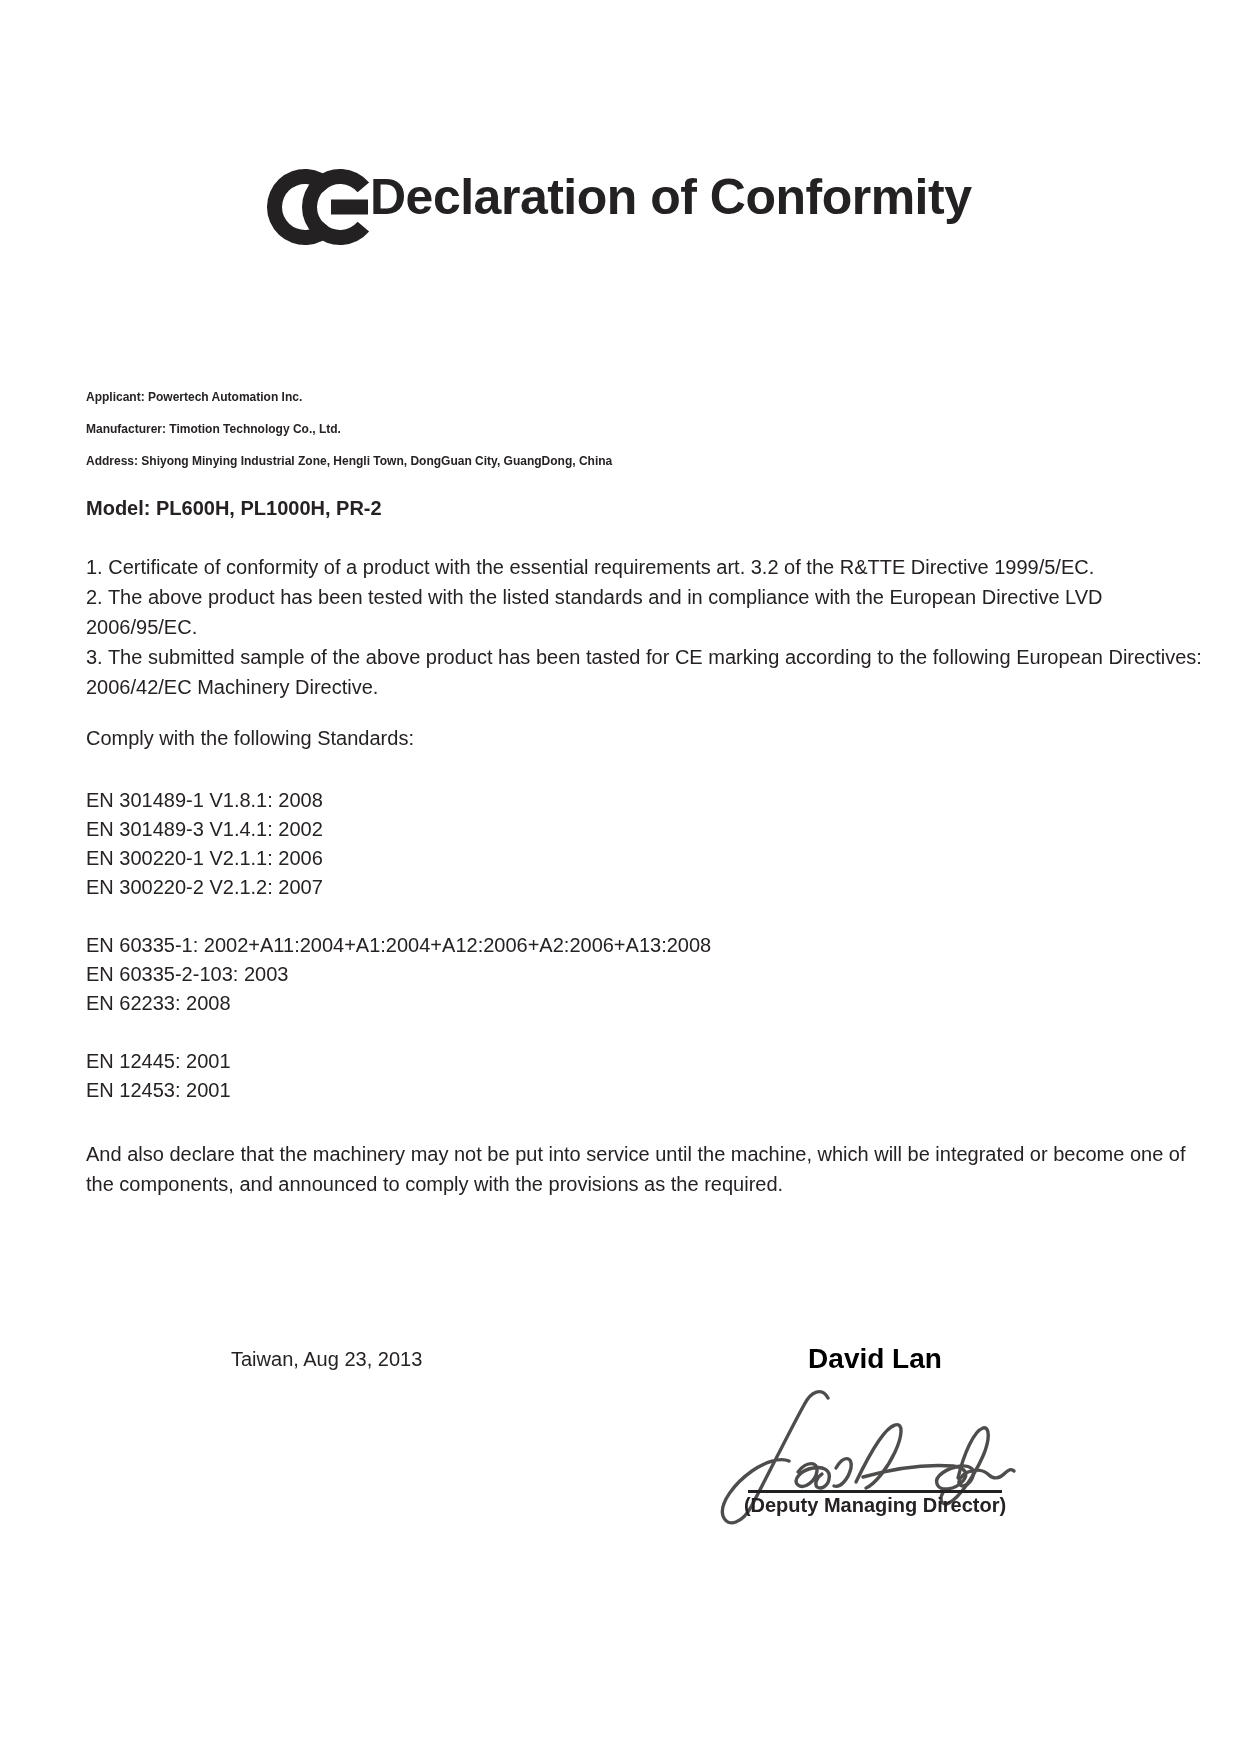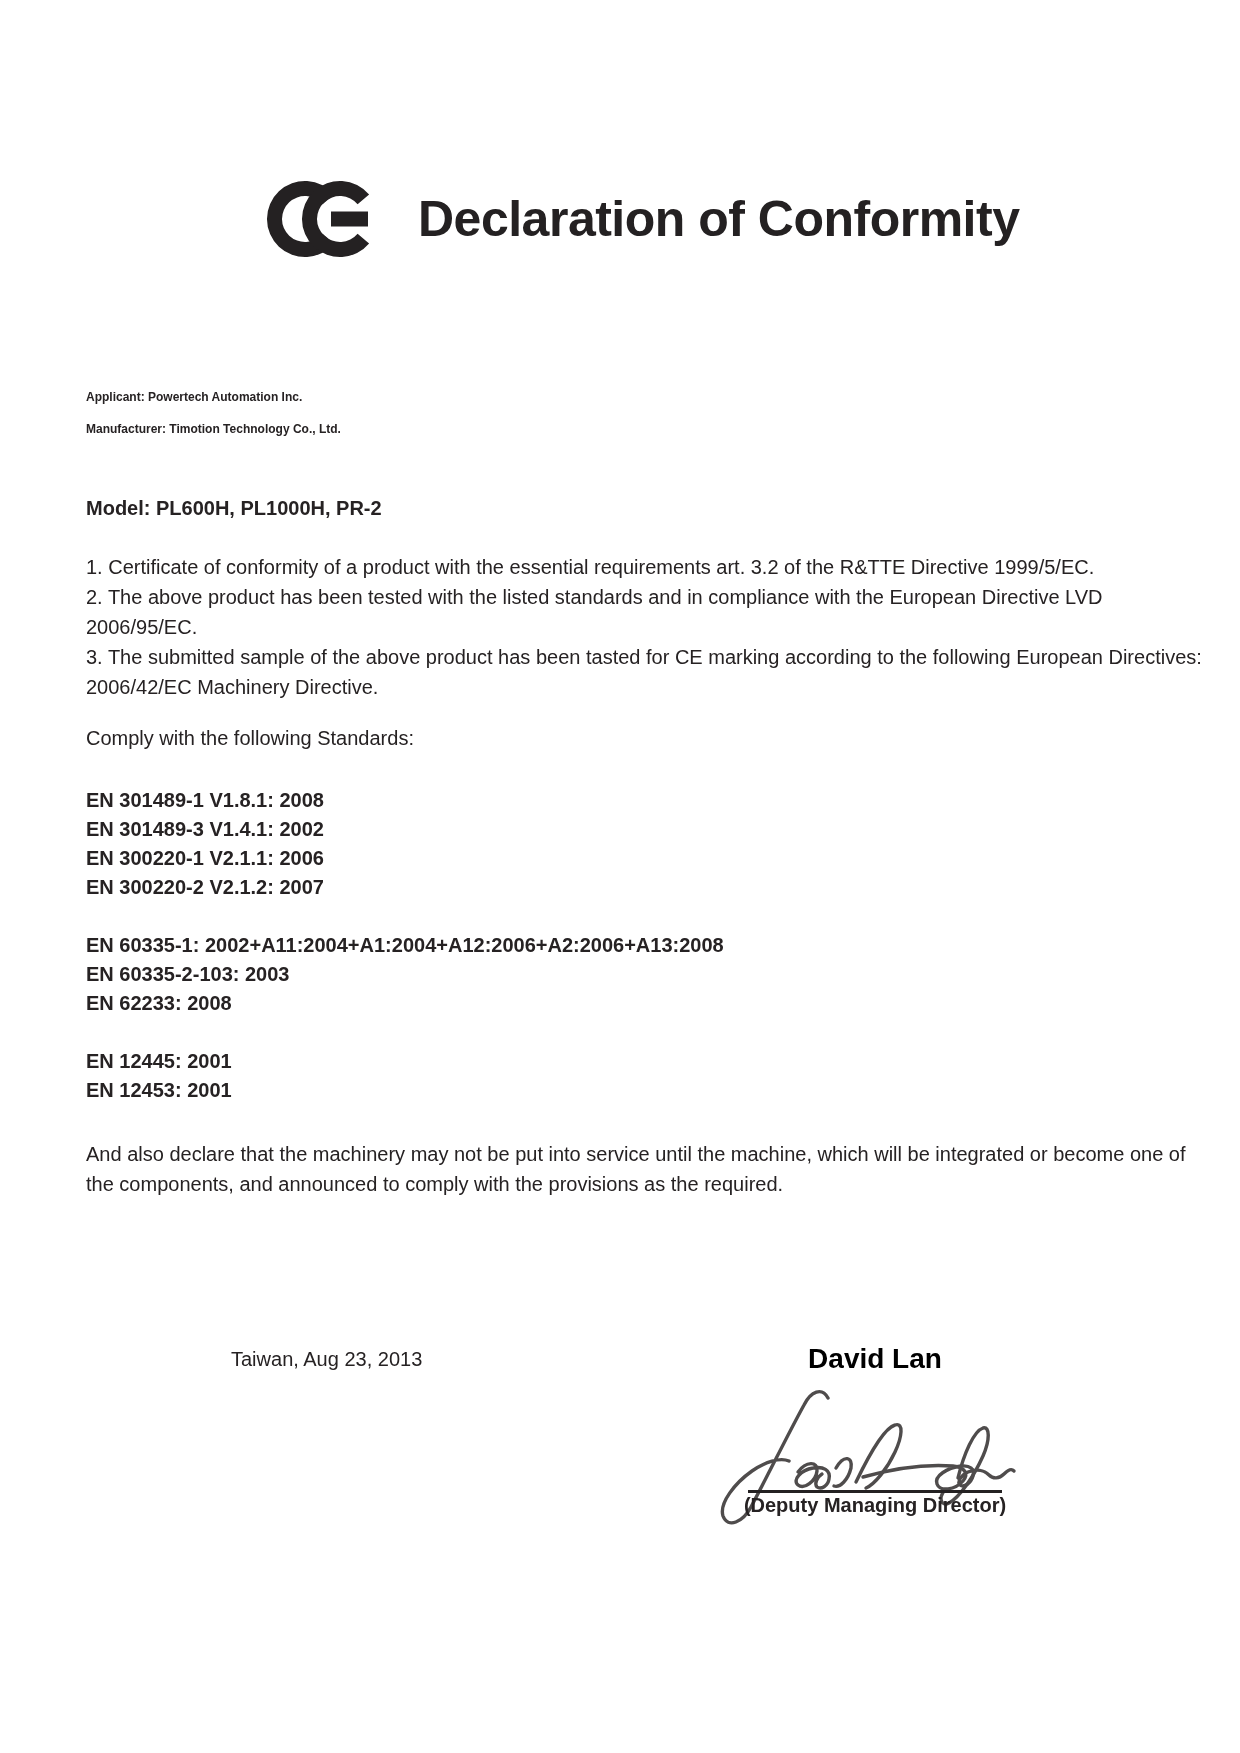--- a/index.html
+++ b/index.html
@@ -1,35 +1,35 @@
 <!DOCTYPE html>
 <html><head>
 <meta charset="utf-8">
 <style>
   html, body { margin:0; padding:0; background:#ffffff; }
   .page {
     position:relative; width:1240px; height:1753px; background:#ffffff;
     font-family:"Liberation Sans","DejaVu Sans",sans-serif; color:#262223;
     overflow:hidden;
   }
-  .doc-header { position:absolute; top:180px; left:266px; display:flex; align-items:center; gap:48px; }
+  .doc-header { position:absolute; top:168px; left:266px; display:flex; }
   .ce-logo { width:104px; height:78px; display:block; }
   .doc-title { margin:0; font-size:50px; font-weight:bold; letter-spacing:-0.5px; color:#242122; white-space:nowrap; }
 
   .company-info { position:absolute; top:381px; left:86px; }
   .company-info .line { font-size:12px; font-weight:bold; line-height:32px; white-space:nowrap; }
 
   .model-line { position:absolute; top:497px; left:86px; font-size:20px; font-weight:bold; white-space:nowrap; }
 
   .statements { position:absolute; top:552px; left:86px; }
   .statements .line { font-size:20px; line-height:30px; white-space:nowrap; }
 
   .standards-heading { position:absolute; top:727px; left:86px; font-size:20px; font-weight:normal; white-space:nowrap; }
 
-  .standards { position:absolute; top:786px; left:86px;font-weight:bold; }
+  .standards { position:absolute; top:786px; left:86px; }
   .std-group { margin:0 0 29px 0; }
   .std-group .line { font-size:20px; line-height:29px; white-space:nowrap; }
 
   .closing { position:absolute; top:1139px; left:86px; }
   .closing .line { font-size:20px; line-height:30px; white-space:nowrap; }
 
   .date-line { position:absolute; top:1348px; left:231px; font-size:20px; white-space:nowrap; }
 
   .signer { position:absolute; top:1342px; left:700px; width:350px; text-align:center; }
   .signer-name { font-size:28px; font-weight:bold; line-height:34px; color:#000000; }
@@ -49,20 +49,21 @@
         <path d="M 103.1,14.6 A 38,38 0 1 0 103.1,63.4 L 91.6,53.8 A 23,23 0 1 1 91.6,24.2 Z"></path>
         <rect x="65" y="31.5" width="37" height="15"></rect>
       </g>
     </svg>
     <h1 class="doc-title">Declaration of Conformity</h1>
   </div>
 
   <div class="company-info">
     <div class="line">Applicant: Powertech Automation Inc.</div>
     <div class="line">Manufacturer: Timotion Technology Co., Ltd.</div>
+    <div class="line">Address: Shiyong Minying Industrial Zone, Hengli Town, DongGuan City, GuangDong, China</div>
   </div>
 
   <div class="model-line">Model: PL600H, PL1000H, PR-2</div>
 
   <div class="statements">
     <div class="line">1. Certificate of conformity of a product with the essential requirements art. 3.2 of the R&amp;TTE Directive 1999/5/EC.</div>
     <div class="line">2. The above product has been tested with the listed standards and in compliance with the European Directive LVD</div>
     <div class="line">2006/95/EC.</div>
     <div class="line">3. The submitted sample of the above product has been tasted for CE marking according to the following European Directives:</div>
     <div class="line">2006/42/EC Machinery Directive.</div>

